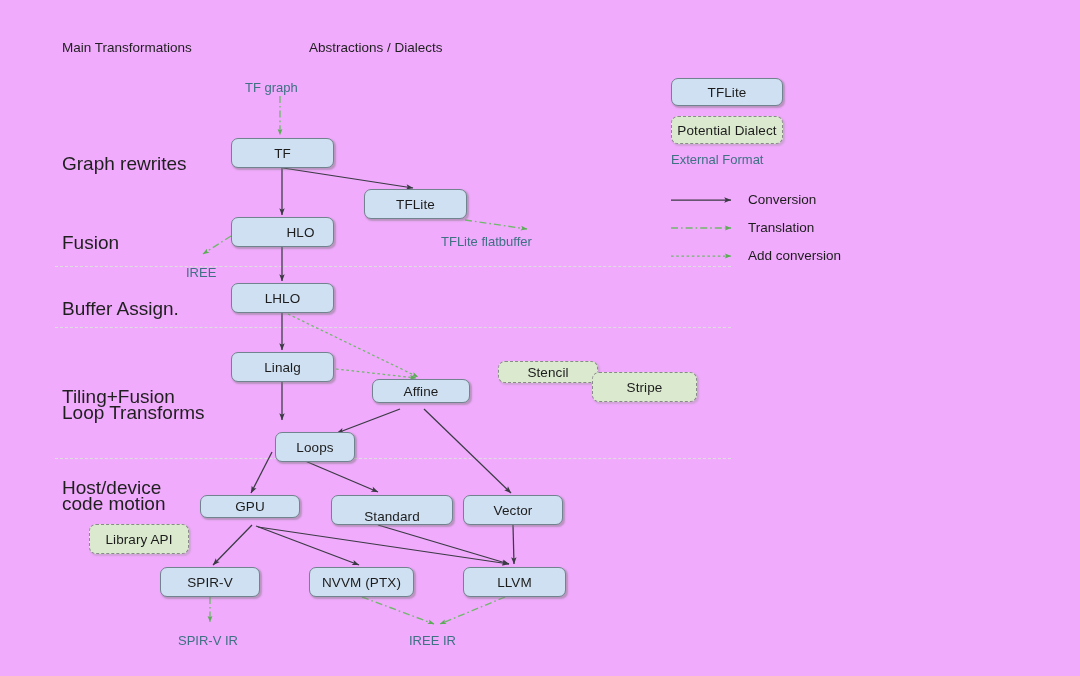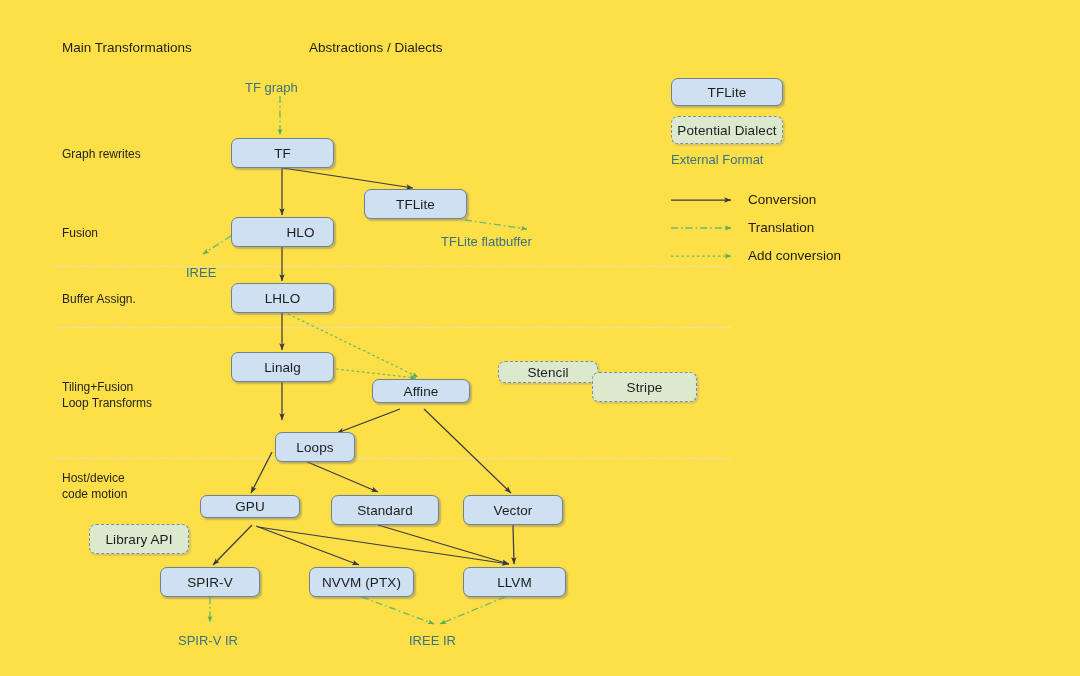--- a/index.html
+++ b/index.html
@@ -4,21 +4,21 @@
 <style>
   html,body{margin:0;padding:0;background:#ffffff;}
   body{
     font-family:"Liberation Sans","DejaVu Sans",sans-serif;
     -webkit-font-smoothing:antialiased;
   }
   #canvas{
     position:relative;
     width:1080px;
     height:676px;
-    background:#fde047;
+    background:#f0abfc;
     overflow:hidden;
   }
   svg#wires{
     position:absolute;
     left:0;top:0;
     width:1080px;height:676px;
     pointer-events:none;
   }
   .node{
     position:absolute;
@@ -43,24 +43,25 @@
     box-shadow:1.5px 1.5px 1.5px rgba(150,150,150,0.35);
   }
   .ext-label{
     position:absolute;
     font-size:13px;
     color:#3e7184;
     white-space:nowrap;
   }
   .side-label{
     position:absolute;
-    font-size:12px;
+    font-size:19px;
     color:#1f1f1f;
     line-height:16px;
     white-space:pre-line;
+    margin-top:10px;
   }
   .col-title{
     position:absolute;
     font-size:13.5px;
     color:#1f1f1f;
     white-space:nowrap;
   }
   .divider{
     position:absolute;
     height:0;
@@ -172,21 +173,21 @@
       </div>
       <div class="node dialect" style="left: 372px; top: 379px; width: 98px; height: 24px;">
         <span>Affine</span>
       </div>
       <div class="node dialect" style="left: 231px; top: 432px; width: 80px; height: 30px; margin-left: 44px;">
         <span>Loops</span>
       </div>
       <div class="node dialect" style="left: 200px; top: 495px; width: 100px; height: 23px;">
         <span>GPU</span>
       </div>
-      <div class="node dialect" style="left: 331px; top: 495px; width: 108px; height: 30px;">
+      <div class="node dialect" style="left: 331px; top: 495px; width: 122px; height: 30px; align-items: flex-end;">
         <span>Standard</span>
       </div>
       <div class="node dialect" style="left: 463px; top: 495px; width: 100px; height: 30px;">
         <span>Vector</span>
       </div>
       <div class="node dialect" style="left: 160px; top: 567px; width: 100px; height: 30px;">
         <span>SPIR-V</span>
       </div>
       <div class="node dialect" style="left: 309px; top: 567px; width: 105px; height: 30px;">
         <span>NVVM (PTX)</span>

